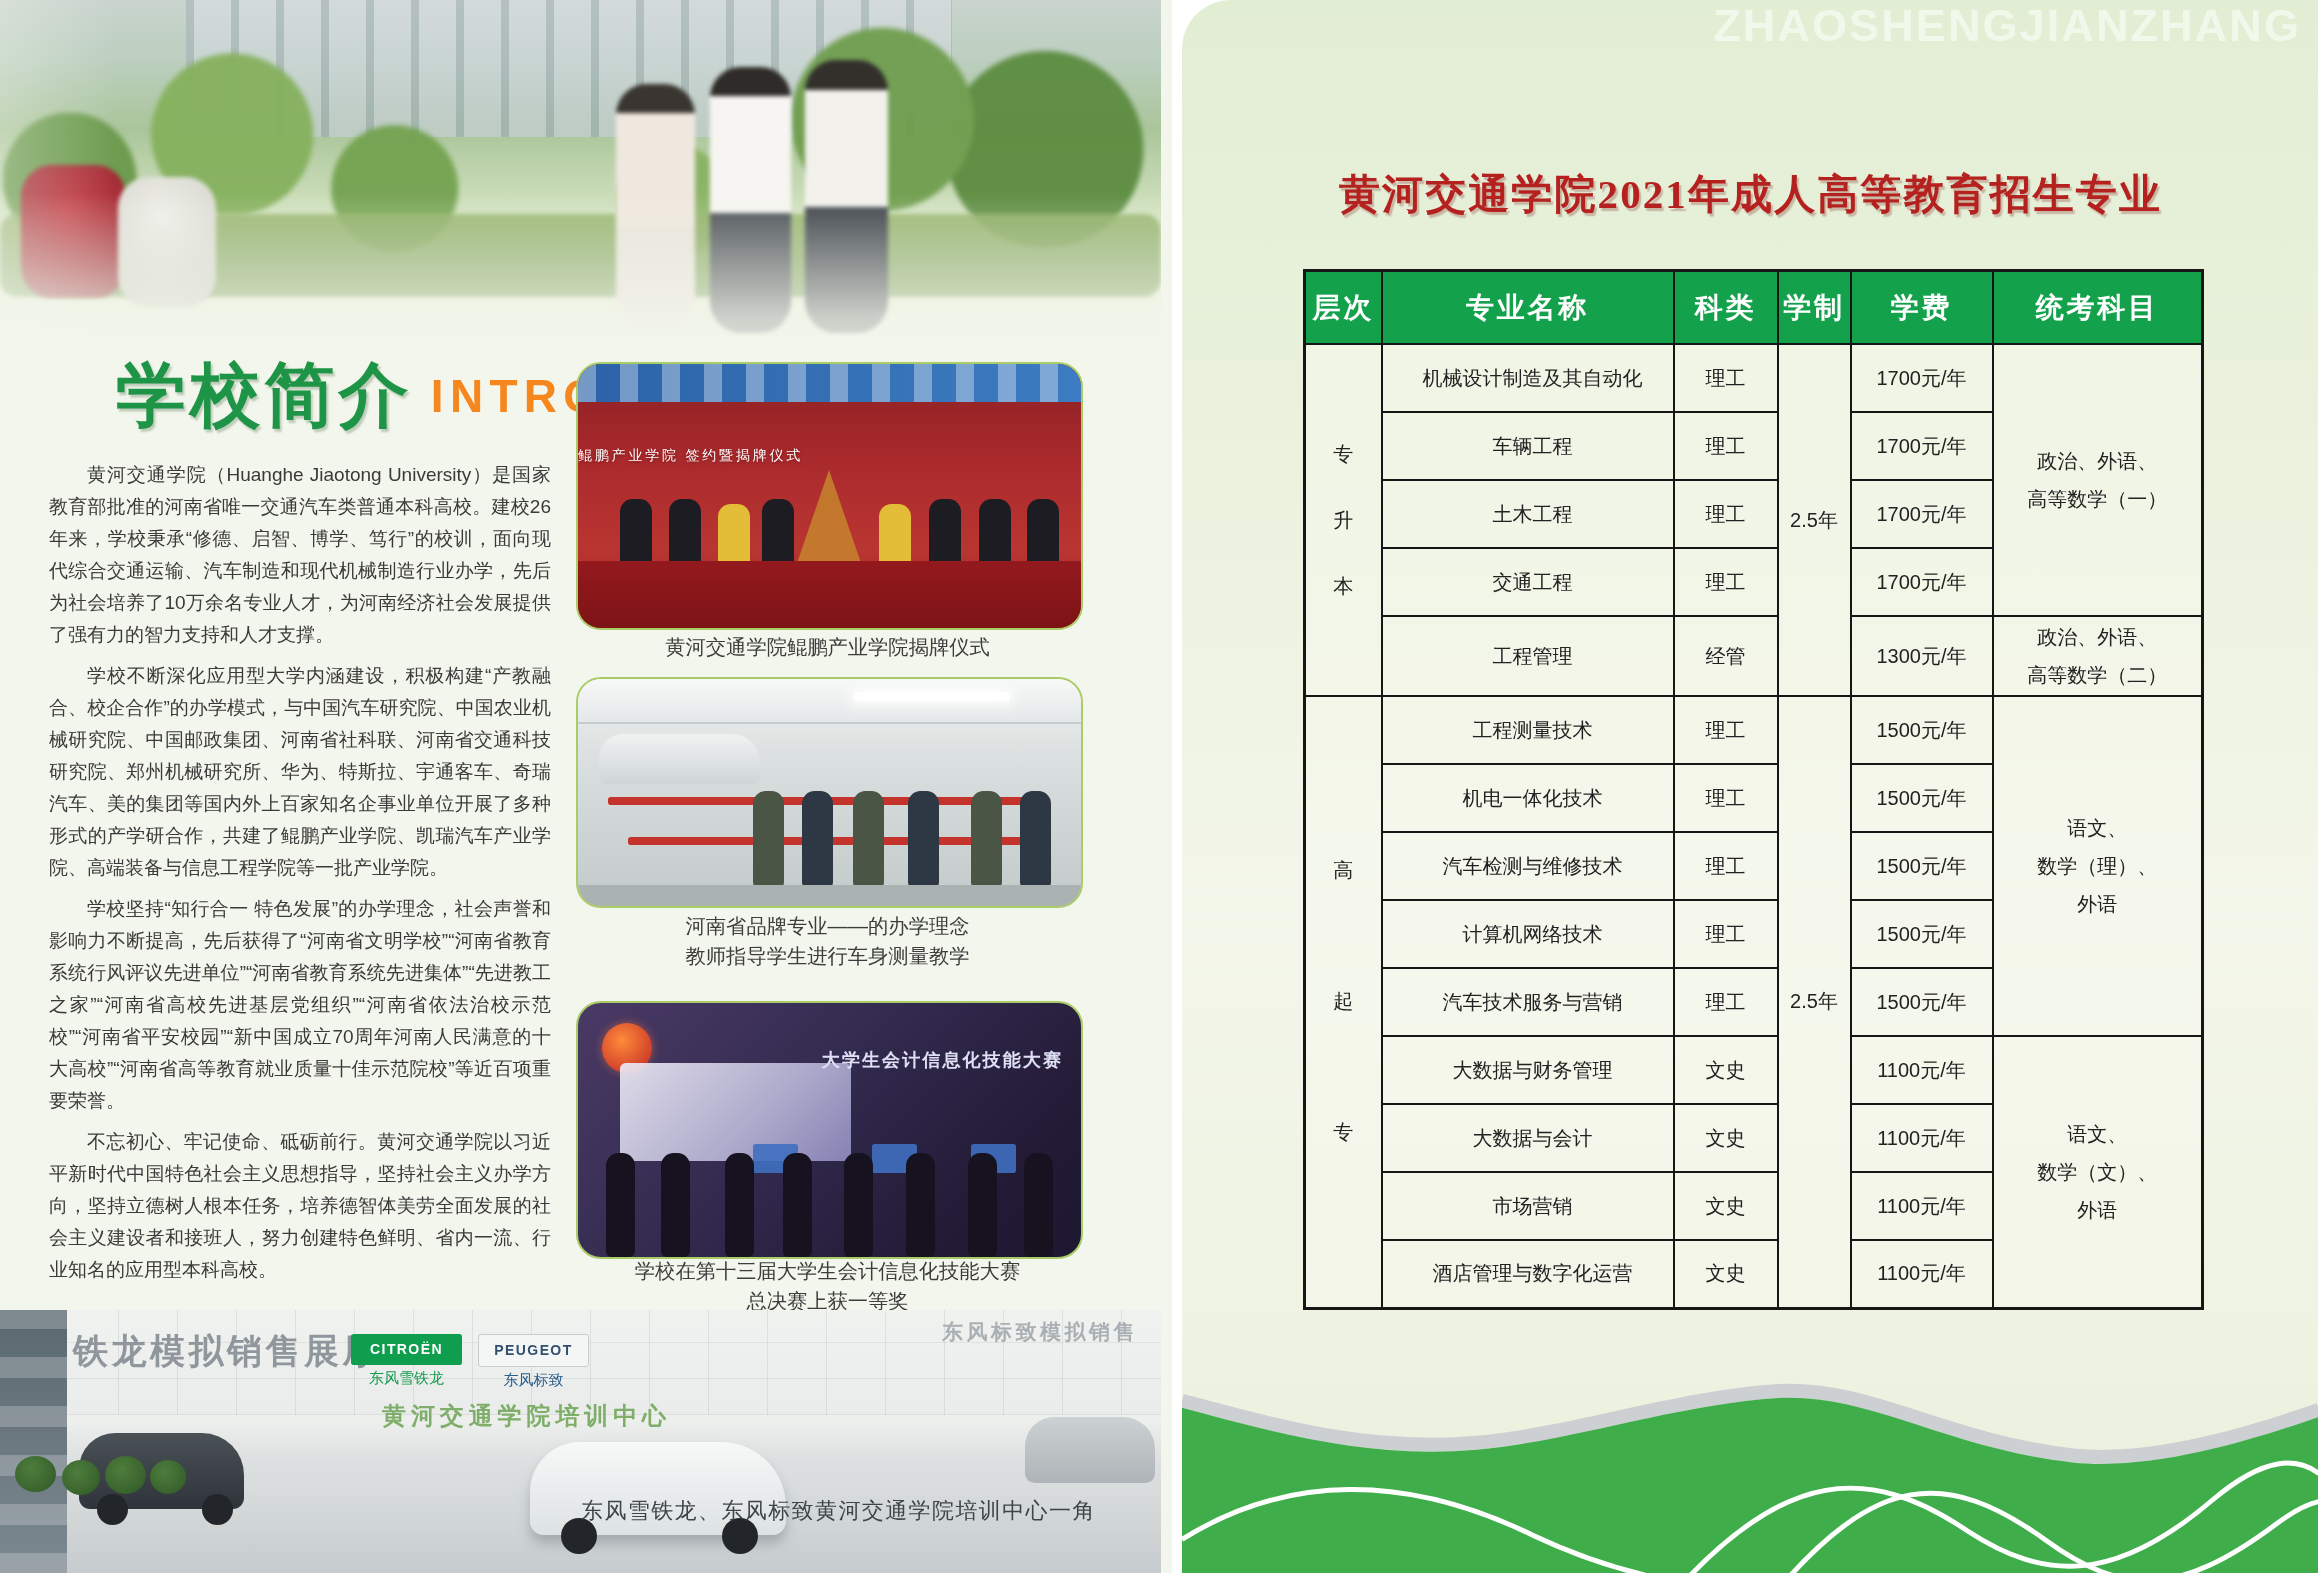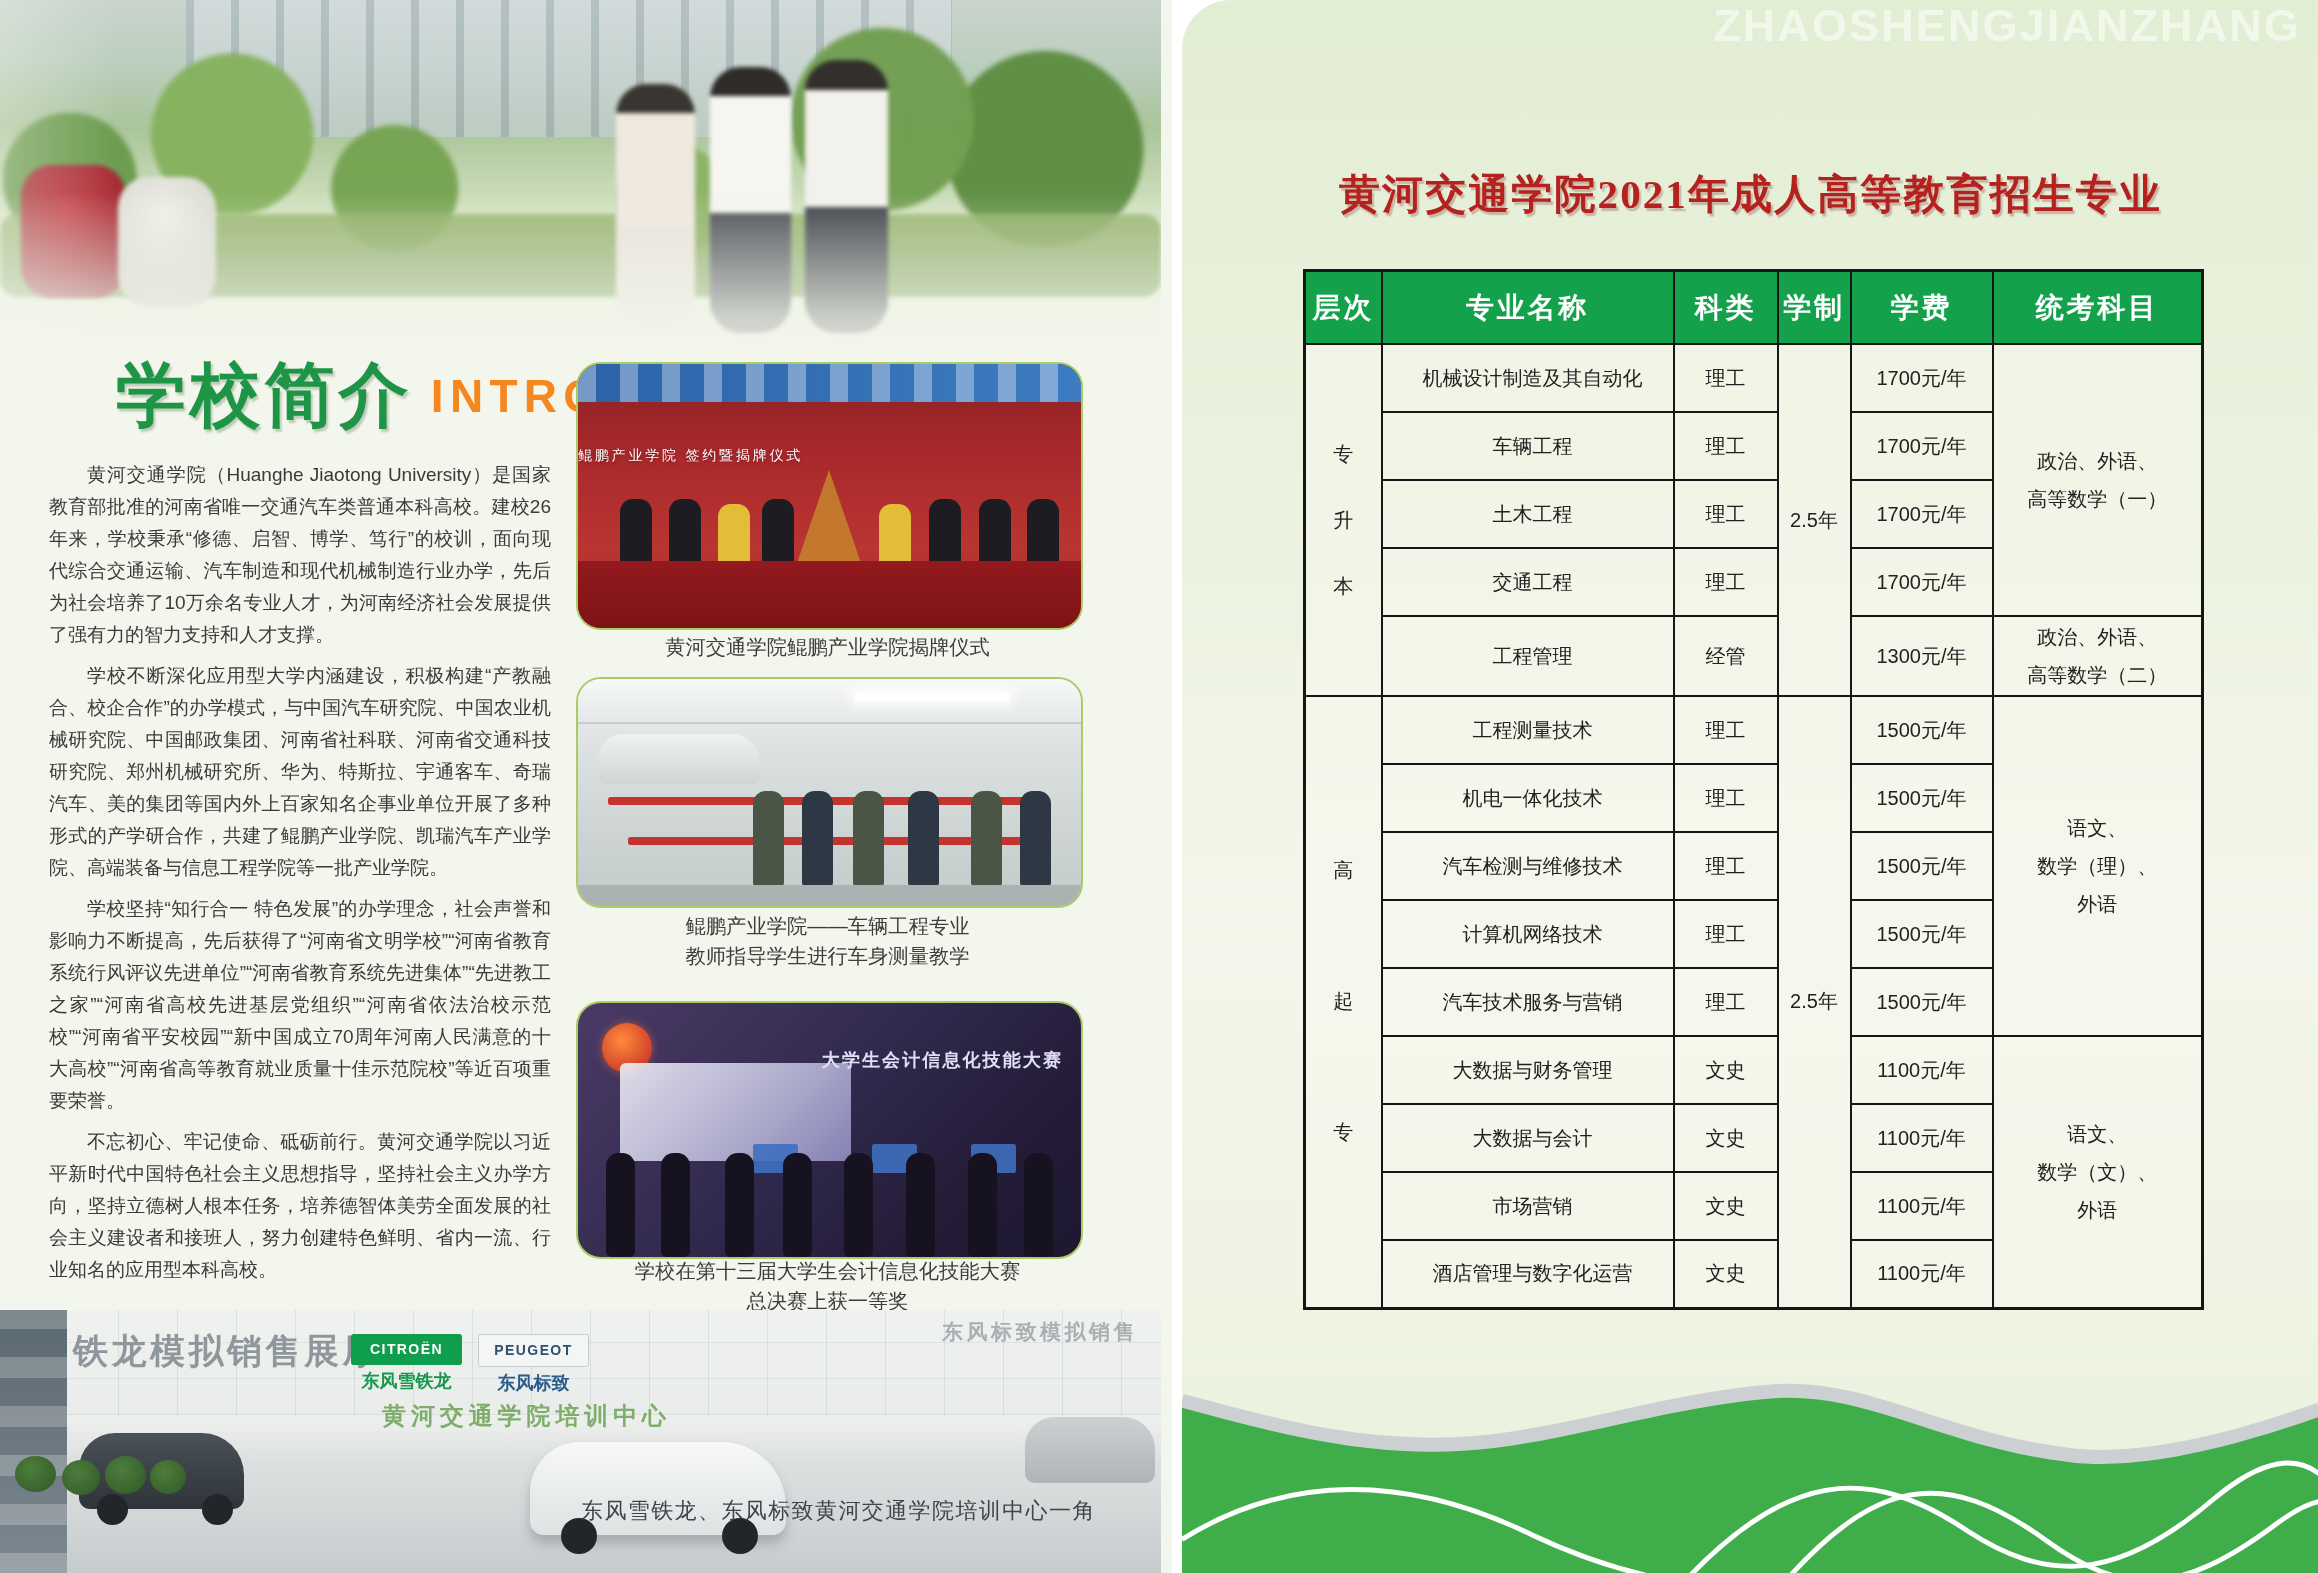--- a/index.html
+++ b/index.html
@@ -96,21 +96,21 @@
                linear-gradient(180deg,#5a6870,#7d8991);}
   .bp-walltext{position:absolute;color:#9aa2a6;letter-spacing:3.5px;font-weight:700;}
   #bp-wall-left{left:73px;top:18px;font-size:35px;color:#8f979c;}
   #bp-wall-right{left:942px;top:8.4px;font-size:21px;color:#a9b0b4;}
   .bp-sign{position:absolute;width:111px;text-align:center;}
   #bp-sign-cit{left:351px;top:24px;}
   #bp-sign-peu{left:478px;top:24px;}
   .bp-sign .logo{display:block;height:31px;line-height:31px;font-size:14px;letter-spacing:1.4px;border-radius:2.8px;font-weight:700;}
   #bp-sign-cit .logo{background:#0f9d4e;color:#fff;}
   #bp-sign-peu .logo{background:#f4f6f6;border:1.4px solid #c8ccce;color:#30506e;}
-  .bp-sign .cnname{display:block;margin-top:4.2px;font-size:18px;font-weight:700;}
+  .bp-sign .cnname{display:block;margin-top:4.2px;font-size:15px;font-weight:400;}
   #bp-sign-cit .cnname{color:#159a4d;}
   #bp-sign-peu .cnname{color:#2a5c8a;}
   #bp-center-text{position:absolute;left:365px;top:90px;width:323px;text-align:center;
     font-size:24px;color:#7fae6a;letter-spacing:4.9px;font-weight:700;}
   .bp-car{position:absolute;}
   #bp-car-dark{left:79px;top:123px;width:165px;height:76px;border-radius:36px 42px 11.2px 11.2px;
     background:linear-gradient(180deg,#4a5157,#2e3439);}
   #bp-car-white{left:530px;top:132px;width:256px;height:93px;border-radius:50px 65px 14px 14px;
     background:linear-gradient(180deg,#f7f8f8,#dde2e3);box-shadow:0 8.4px 11.2px rgba(90,100,105,.35);}
   #bp-car-silver{left:1025px;top:107px;width:130px;height:66px;border-radius:29.4px 32px 9.8px 9.8px;
@@ -198,21 +198,21 @@
       <div class="ph2-rail" style="left:10%;top:158px;width:80%;"></div>
       <div class="psn ph2-man camo" style="left:175px;"></div>
       <div class="psn ph2-man" style="left:224px;"></div>
       <div class="psn ph2-man camo" style="left:275px;"></div>
       <div class="psn ph2-man" style="left:330px;"></div>
       <div class="psn ph2-man camo" style="left:393px;"></div>
       <div class="psn ph2-man" style="left:442px;"></div>
       <div id="ph2-floor"></div>
     </div>
     <div id="cap2" class="abs photo-caption" style="top:911px;">
-      <div>鲲鹏产业学院——车辆工程专业</div>
+      <div>河南省品牌专业——的办学理念</div>
       <div>教师指导学生进行车身测量教学</div>
     </div>
 
     <div id="photo-3" class="abs side-photo">
       <div id="ph3-logo"></div>
       <div id="ph3-screen"></div>
       <div id="ph3-overlay">大学生会计信息化技能大赛</div>
       <div class="ph3-sign" style="left:175px;"></div>
       <div class="ph3-sign" style="left:294px;"></div>
       <div class="ph3-sign" style="left:393px;"></div>

